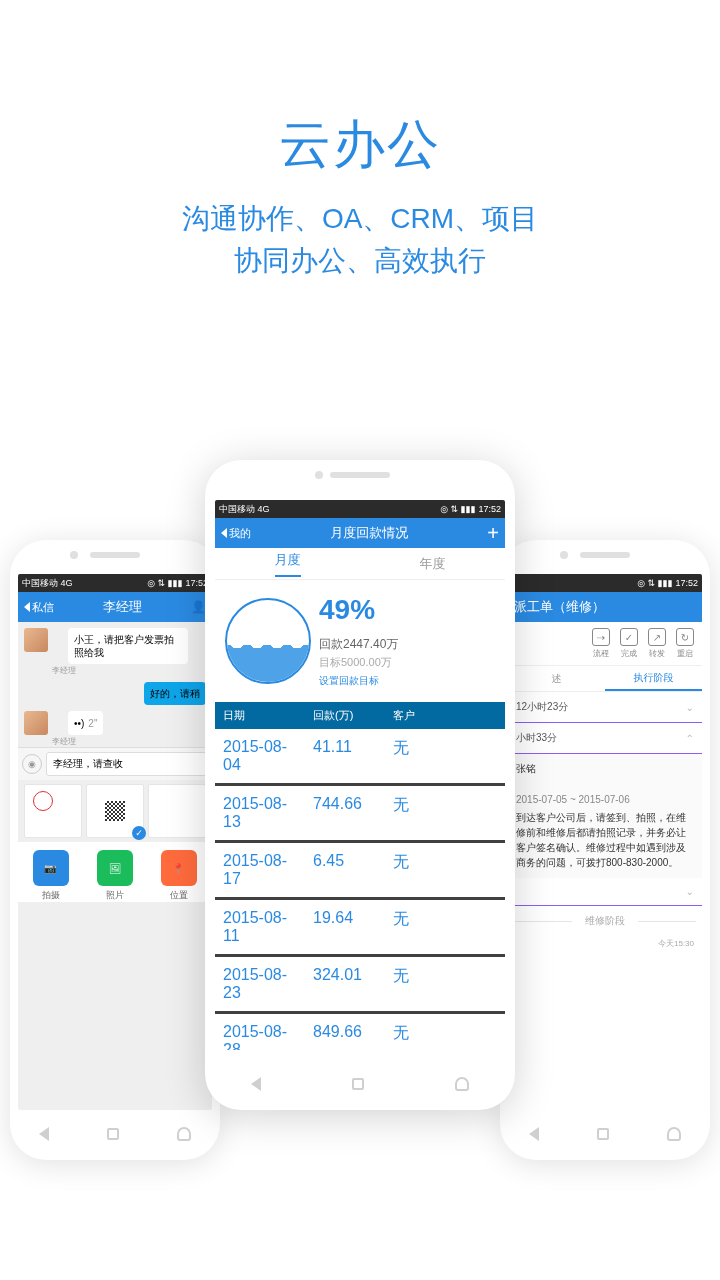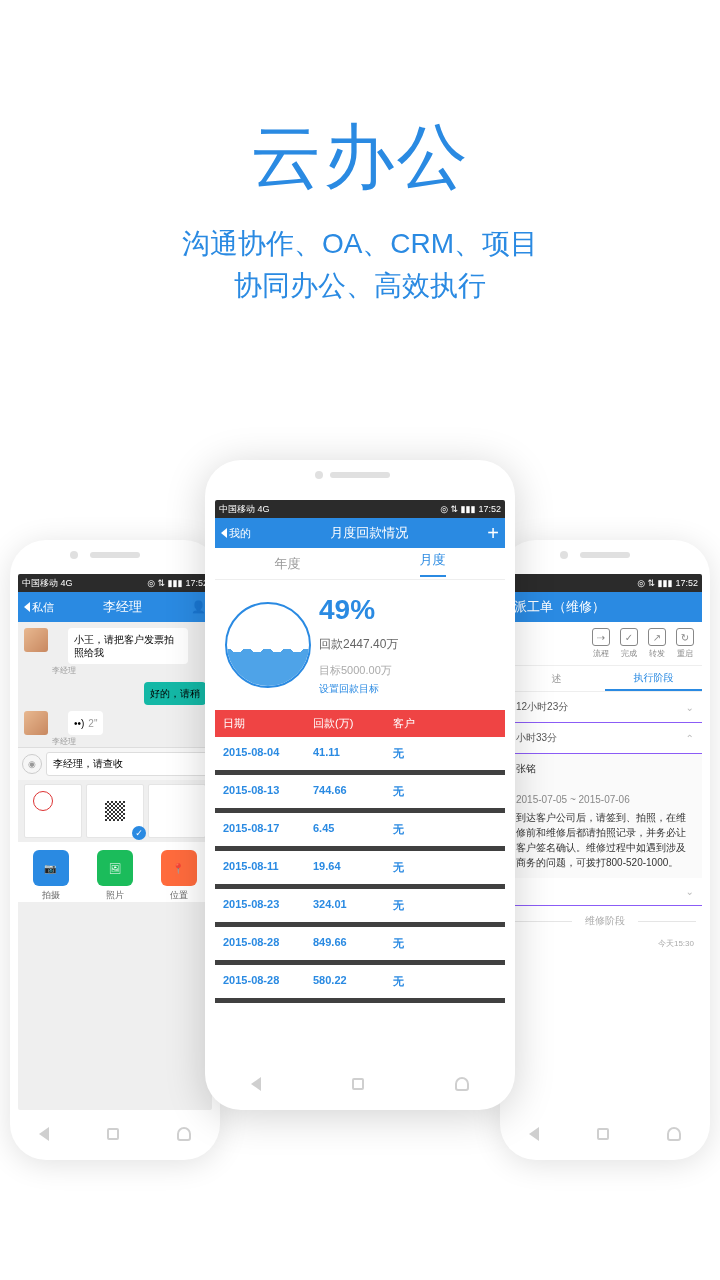--- a/index.html
+++ b/index.html
@@ -1,19 +1,19 @@
 <!DOCTYPE html>
 <html><head>
 <meta charset="utf-8">
 <style>
 * { margin:0; padding:0; box-sizing:border-box; font-family:-apple-system,"PingFang SC","Microsoft YaHei",sans-serif; }
 body { width:720px; height:1280px; background:#fff; position:relative; overflow:hidden; }
 
 .hero { text-align:center; padding-top:110px; }
-.hero h1 { font-size:71px; font-weight:400; color:#2a8ae2; letter-spacing:2px; }
+.hero h1 { font-size:52px; font-weight:400; color:#2a8ae2; letter-spacing:2px; }
 .hero p { font-size:28px; color:#2a8ae2; margin-top:18px; line-height:1.5; font-weight:300; }
 
 .phones { position:absolute; top:460px; left:0; right:0; height:820px; }
 
 
 .phone { position:absolute; background:#fff; border-radius:36px; box-shadow:0 4px 30px rgba(0,0,0,.12); overflow:hidden; }
 .phone::before { content:""; position:absolute; top:12px; left:50%; transform:translateX(-50%); width:50px; height:6px; background:#e0e0e0; border-radius:3px; }
 .phone::after { content:""; position:absolute; top:11px; left:calc(50% - 45px); width:8px; height:8px; background:#e0e0e0; border-radius:50%; }
 .phone .screen-holder { position:absolute; top:34px; left:8px; right:8px; bottom:50px; background:#fff; overflow:hidden; border-radius:2px; }
 .phone .nav-keys { position:absolute; bottom:14px; left:0; right:0; display:flex; justify-content:space-around; align-items:center; height:24px; color:#bcbcbc; }
@@ -38,21 +38,21 @@
 .app-hdr .back { display:flex; align-items:center; gap:2px; font-size:11px; }
 .chev-l { width:0;height:0;border-top:5px solid transparent;border-bottom:5px solid transparent;border-right:6px solid #fff;display:inline-block; }
 .plus { font-size:20px; font-weight:300; }
 
 
 .chat-body { height:calc(100% - 48px); background:#efefef; font-size:10px; overflow:hidden; }
 .msg-row { display:flex; padding:6px 6px 0; gap:4px; }
 .msg-row.right { flex-direction:row-reverse; }
 .avatar { width:24px;height:24px;background:#d0d0d0;border-radius:3px;flex-shrink:0;background:linear-gradient(135deg,#e8b890,#c88860); }
 .bubble { background:#fff; border-radius:4px; padding:5px 6px; max-width:120px; font-size:10px; line-height:1.3; position:relative;margin-left:16px; }
-.msg-row.right .bubble { background:#14b8a6; }
+.msg-row.right .bubble { background:#0ea5e9; }
 .sender { font-size:8px; color:#999; margin-left:34px; margin-top:1px; }
 .voice-bubble { display:flex;align-items:center;gap:4px; }
 .input-bar { display:flex; align-items:center; gap:4px; padding:4px; background:#f6f6f6; border-top:1px solid #ddd; }
 .mic { width:20px;height:20px;border:1px solid #ccc;border-radius:50%;display:flex;align-items:center;justify-content:center;font-size:9px;color:#999; }
 .input-field { flex:1;background:#fff;border-radius:3px;padding:4px 6px;font-size:10px;border:1px solid #ddd; }
 .attach-grid { display:flex; gap:4px; padding:4px 6px; }
 .attach-thumb { flex:1;height:54px;background:#fff;border:1px solid #e5e5e5;border-radius:2px;position:relative;display:flex;align-items:center;justify-content:center; }
 .stamp { width:20px;height:20px;border:1.5px solid #d33;border-radius:50%;position:absolute;top:6px;left:8px; }
 .check-badge { position:absolute;right:-3px;bottom:-3px;width:14px;height:14px;background:#2a8ae2;border-radius:50%;display:flex;align-items:center;justify-content:center;color:#fff;font-size:9px; }
 .action-row { display:flex; padding:8px 4px 0; gap:6px; background:#fff; }
@@ -65,26 +65,26 @@
 .tab { flex:1;display:flex;align-items:center;justify-content:center;font-size:13px;color:#999; }
 .tab.active { color:#2a8ae2; }
 .tab.active span { border-bottom:2px solid #2a8ae2; padding-bottom:6px; }
 .summary { display:flex; padding:14px 10px; gap:8px; align-items:center; }
 .water-circle { width:86px;height:86px;border:2px solid #2a8ae2;border-radius:50%;position:relative;overflow:hidden;flex-shrink:0; }
 .water-fill { position:absolute;bottom:0;left:0;right:0;height:42%;background:#4ea3e8; }
 .water-fill::before { content:"";position:absolute;top:-6px;left:-10px;right:-10px;height:12px;background:radial-gradient(ellipse at center,#4ea3e8 40%,transparent 41%);background-size:20px 12px; }
 .summary-txt { flex:1; }
 .pct { font-size:28px; color:#2a8ae2; font-weight:700; }
 .amt { font-size:12px; color:#666; margin-top:10px; }
-.tgt { font-size:11px; color:#aaa; margin-top:10px; }
+.tgt { font-size:11px; color:#aaa; margin-top:2px; }
 .set-link { font-size:10px; color:#2a8ae2; margin-top:4px; display:inline-block; }
-.tbl-hdr { display:flex; background:#ef4444; color:#fff; font-size:11px; padding:6px 0; }
+.tbl-hdr { display:flex; background:#0369a1; color:#fff; font-size:11px; padding:6px 0; }
 .tbl-hdr div, .tbl-row div { padding:0 8px; }
 .c-date{width:90px;} .c-amt{width:80px;} .c-cust{flex:1;}
-.tbl-row { display:flex; font-size:11px; color:#2a8ae2; padding:9px 0; border-bottom:5px solid #404040;font-weight:bold; }
+.tbl-row { display:flex; font-size:16px; color:#2a8ae2; padding:9px 0; border-bottom:3px solid #404040; }
 
 
 .toolbar-icons { display:flex; justify-content:flex-end; gap:10px; padding:6px 8px; border-bottom:1px solid #eee; }
 .ticon { text-align:center; }
 .ticon-box { width:18px;height:18px;border:1.2px solid #888;border-radius:3px;margin:0 auto;display:flex;align-items:center;justify-content:center;font-size:10px;color:#888; }
 .ticon-lbl { font-size:8px;color:#888;margin-top:2px; }
 .sub-tabs { display:flex; height:26px; border-bottom:1px solid #eee; font-size:10px; }
 .sub-tab { flex:1;display:flex;align-items:center;justify-content:center;color:#999; }
 .sub-tab.active { color:#2a8ae2;border-bottom:2px solid #2a8ae2; }
 .detail-body { font-size:10px; }
@@ -222,21 +222,21 @@
             <span>12小时23分</span>
             <span class="chev">⌄</span>
           </div>
     <div class="collapse-row">
             <span>小时33分</span>
             <span class="chev">⌃</span>
           </div>
     <div class="expand-block">
       <div class="name">张铭</div>
       <div class="dates">2015-07-05 ~ 2015-07-06</div>
-      <div class="desc">到达客户公司后，请签到、拍照，在维修前和维修后都请拍照记录，并务必让客户签名确认。维修过程中如遇到涉及商务的问题，可拨打800-520-1000。</div>
+      <div class="desc">到达客户公司后，请签到、拍照，在维修前和维修后都请拍照记录，并务必让客户签名确认。维修过程中如遇到涉及商务的问题，可拨打800-830-2000。</div>
     </div>
     <div class="collapse-row">
             <span></span>
             <span class="chev">⌄</span>
           </div>
     <div class="phase-div">维修阶段</div>
     <div class="ts">今天15:30</div>
   </div>
  </div>
  <div class="nav-keys">
@@ -254,25 +254,25 @@
   </div>
   <div class="app-hdr">
     <span class="back">
             <span class="chev-l"></span>
             <span>我的</span>
           </span>
     <span class="title">月度回款情况</span>
     <span class="plus">+</span>
   </div>
   <div class="tabs">
+    <div class="tab active">
+            <span>月度</span>
+          </div>
     <div class="tab">
             <span>年度</span>
-          </div>
-    <div class="tab active">
-            <span>月度</span>
           </div>
   </div>
   <div class="summary">
     <div class="water-circle">
             <div class="water-fill"></div>
           </div>
     <div class="summary-txt">
       <div class="pct">49%</div>
       <div class="amt">回款2447.40万</div>
       <div class="tgt">目标5000.00万</div>

